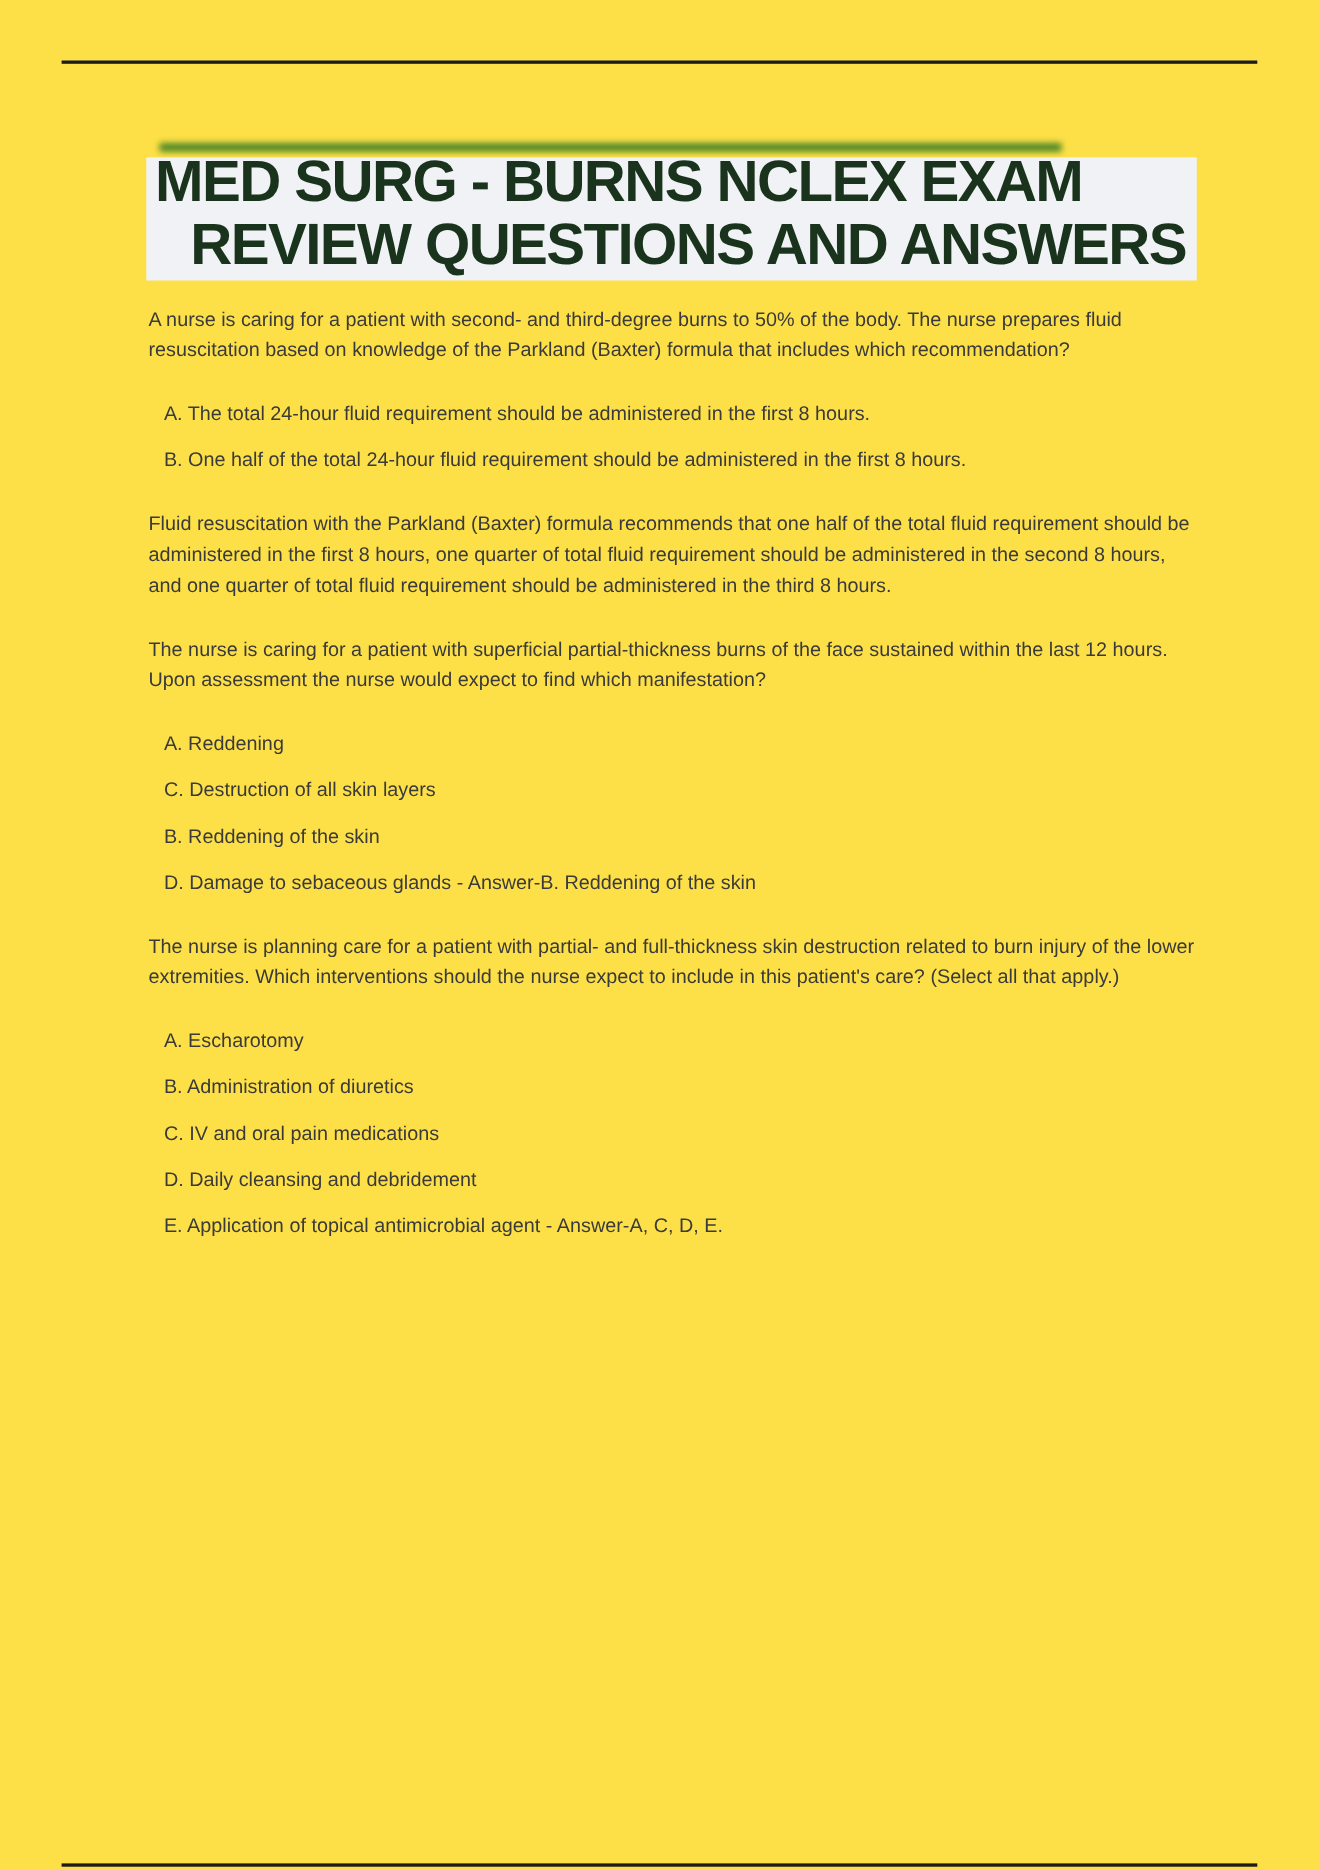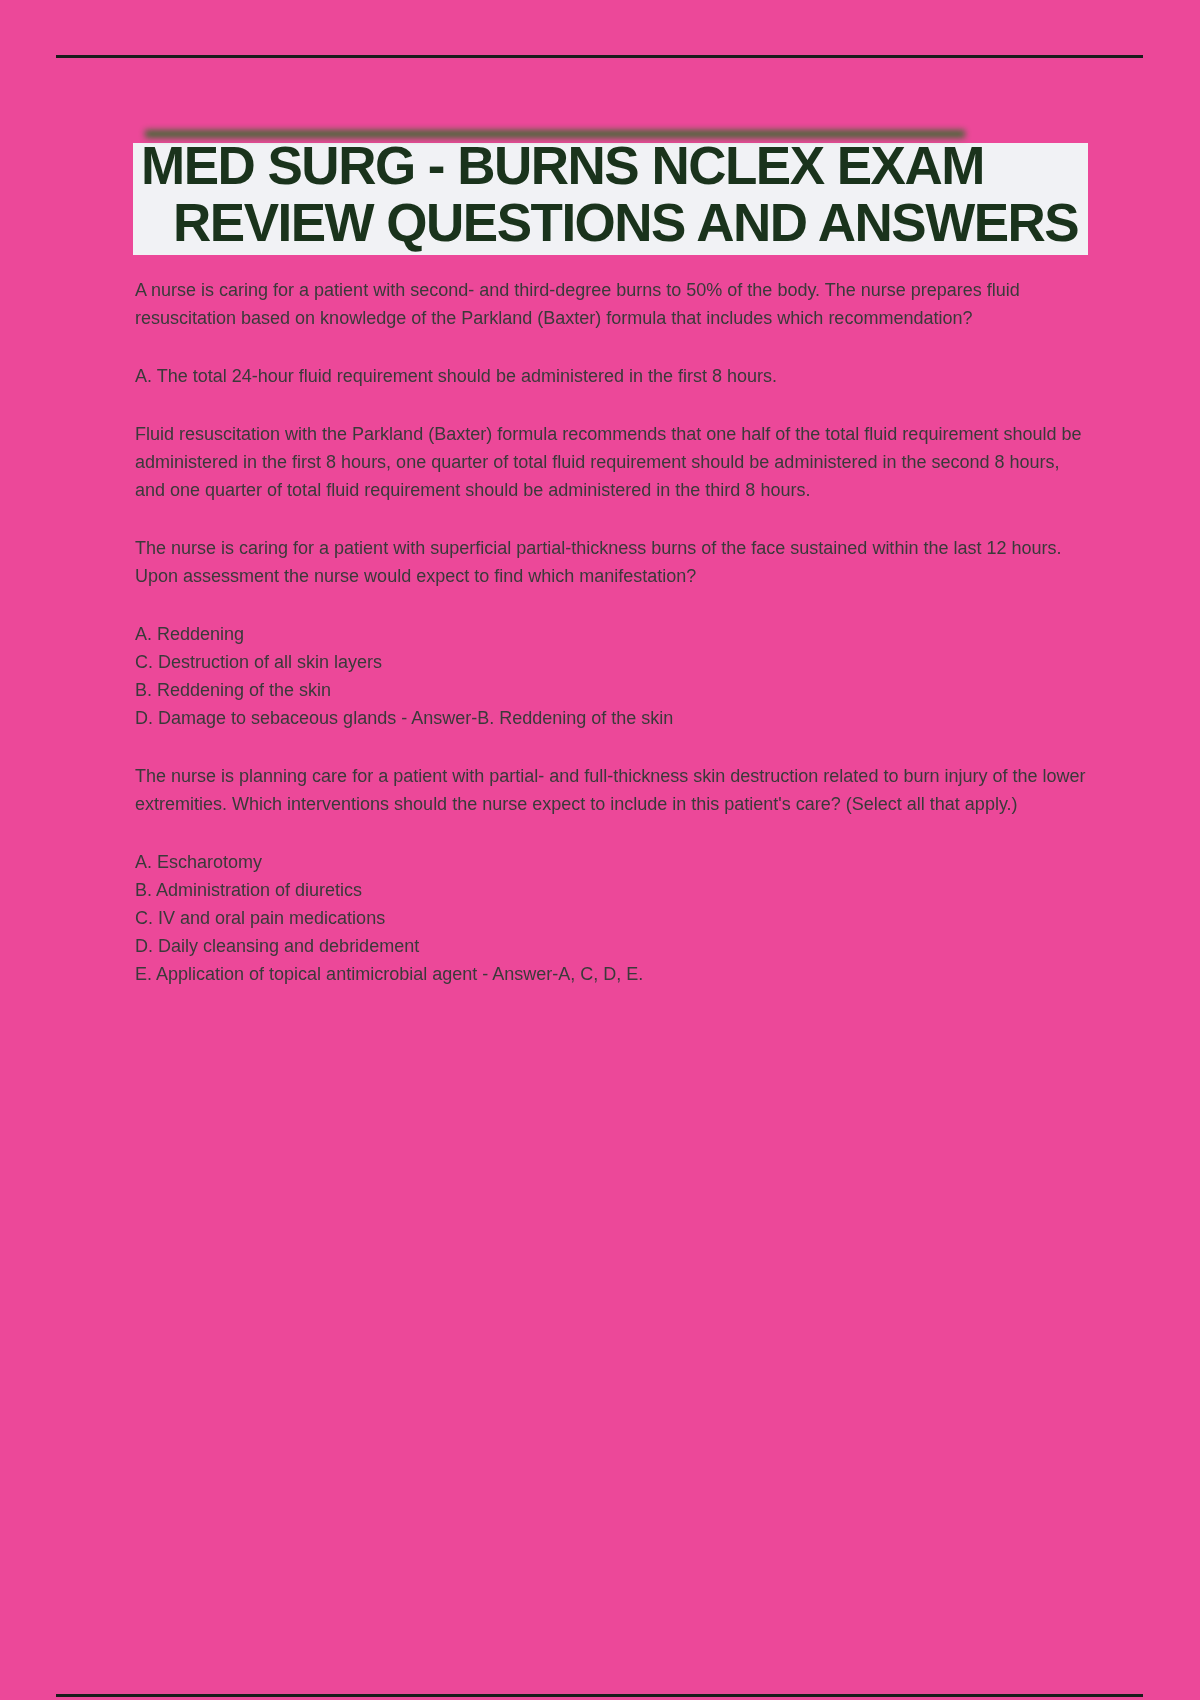--- a/index.html
+++ b/index.html
@@ -4,21 +4,21 @@
 <style>
   html, body {
     margin: 0;
     padding: 0;
     background: #ffffff;
   }
   .page {
     position: relative;
     width: 1200px;
     height: 1700px;
-    background: #ec4899;
+    background: #fde047;
     overflow: hidden;
     font-family: "Liberation Sans", sans-serif;
   }
   .rule {
     position: absolute;
     left: 56px;
     width: 1087px;
     height: 3px;
     background: #1b1b1b;
   }
@@ -74,21 +74,21 @@
     top: 276px;
     width: 952px;
     font-size: 18px;
     line-height: 28px;
     color: #3a3a3a;
   }
   .content p, .content .options {
     margin: 0 0 30px 0;
   }
   .content .options:last-child { margin-bottom: 0; }
-  .option-line { margin: 0; }
+  .option-line { margin: 14px; }
 </style>
 </head>
 <body>
 
 <div class="page">
 
   <div class="rule rule-top"></div>
 
   <div class="title-area">
     <div class="title-gray-panel"></div>
@@ -98,20 +98,21 @@
       <span class="hl hl-line2">REVIEW QUESTIONS AND ANSWERS</span>
     </h1>
   </div>
 
   <div class="content">
 
     <p>A nurse is caring for a patient with second- and third-degree burns to 50% of the body. The nurse prepares fluid resuscitation based on knowledge of the Parkland (Baxter) formula that includes which recommendation?</p>
 
     <div class="options">
       <div class="option-line">A. The total 24-hour fluid requirement should be administered in the first 8 hours.</div>
+      <div class="option-line">B. One half of the total 24-hour fluid requirement should be administered in the first 8 hours.</div>
     </div>
 
     <p>Fluid resuscitation with the Parkland (Baxter) formula recommends that one half of the total fluid requirement should be administered in the first 8 hours, one quarter of total fluid requirement should be administered in the second 8 hours, and one quarter of total fluid requirement should be administered in the third 8 hours.</p>
 
     <p>The nurse is caring for a patient with superficial partial-thickness burns of the face sustained within the last 12 hours. Upon assessment the nurse would expect to find which manifestation?</p>
 
     <div class="options">
       <div class="option-line">A. Reddening</div>
       <div class="option-line">C. Destruction of all skin layers</div>
       <div class="option-line">B. Reddening of the skin</div>

